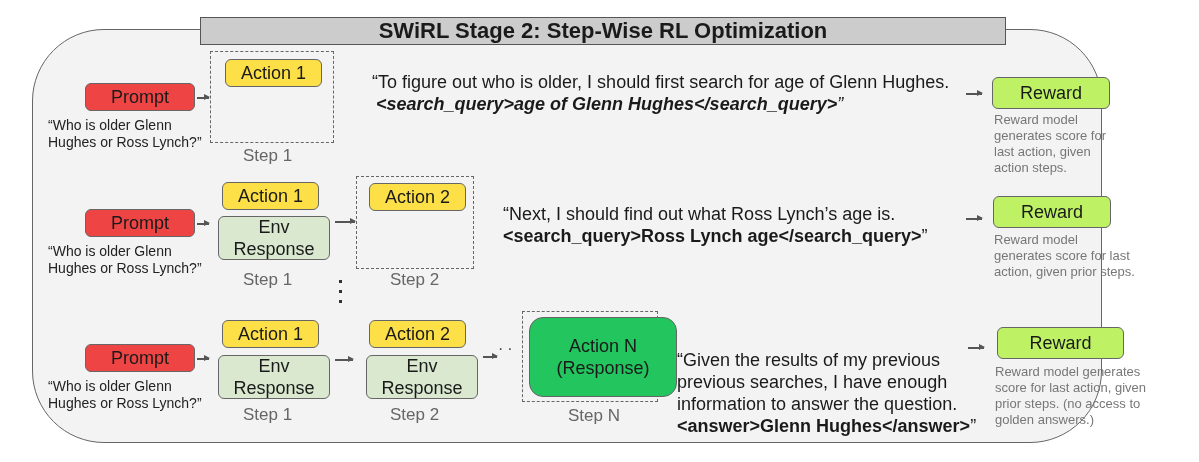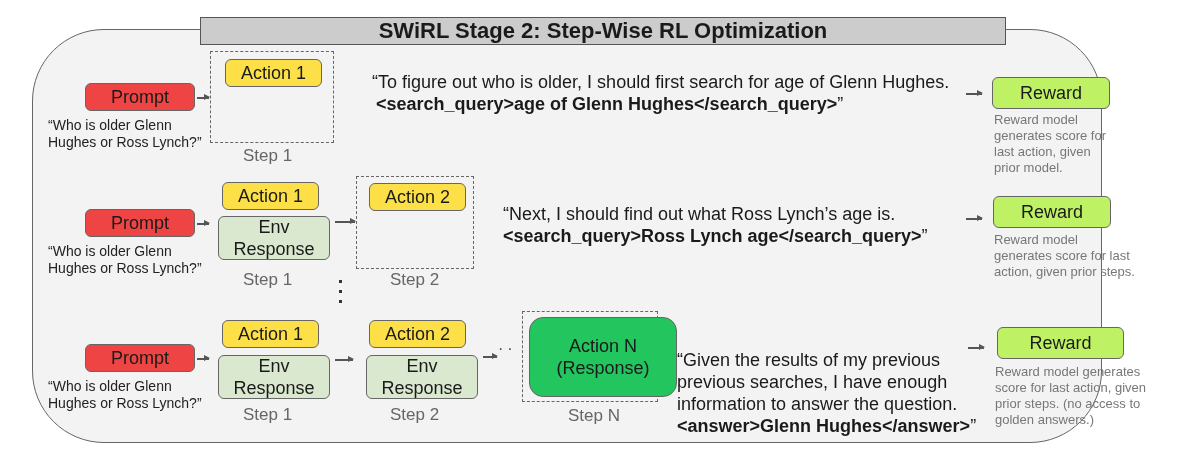--- a/index.html
+++ b/index.html
@@ -35,29 +35,29 @@
   <div>“Who is older Glenn</div>
   <div>Hughes or Ross Lynch?”</div>
 </div>
 <div class="arrow" style="left:197px;top:97px;width:12px;"></div>
 <div class="dashed" style="left:210px;top:51px;width:124px;height:92px;"></div>
 <div class="box action" style="left:225px;top:59px;">Action 1</div>
 <div class="step" style="left:243px;top:146px;">Step 1</div>
 
 <div class="cot" style="left:372px;top:71px;">
   <div>“To figure out who is older, I should first search for age of Glenn Hughes.</div>
-  <div style="padding-left:4px;"><b>&lt;search_query&gt;age of Glenn Hughes&lt;/search_query&gt;</b><span>”</span></div>
+  <div style="padding-left:4px;font-style:italic;"><b>&lt;search_query&gt;age of Glenn Hughes&lt;/search_query&gt;</b><span>”</span></div>
 </div>
 <div class="arrow" style="left:966px;top:93px;width:16px;"></div>
 <div class="box reward" style="left:992px;top:77px;">Reward</div>
 <div class="rdesc" style="left:994px;top:112px;">
   <div>Reward model</div>
   <div>generates score for</div>
   <div>last action, given</div>
-  <div>prior model.</div>
+  <div>action steps.</div>
 </div>
 
 <div class="box prompt" style="left:85px;top:209px;">Prompt</div>
 <div class="question" style="left:48px;top:243px;">
   <div>“Who is older Glenn</div>
   <div>Hughes or Ross Lynch?”</div>
 </div>
 <div class="arrow" style="left:197px;top:223px;width:12px;"></div>
 <div class="box action" style="left:222px;top:182px;">Action 1</div>
 <div class="box env" style="left:218px;top:216px;">

